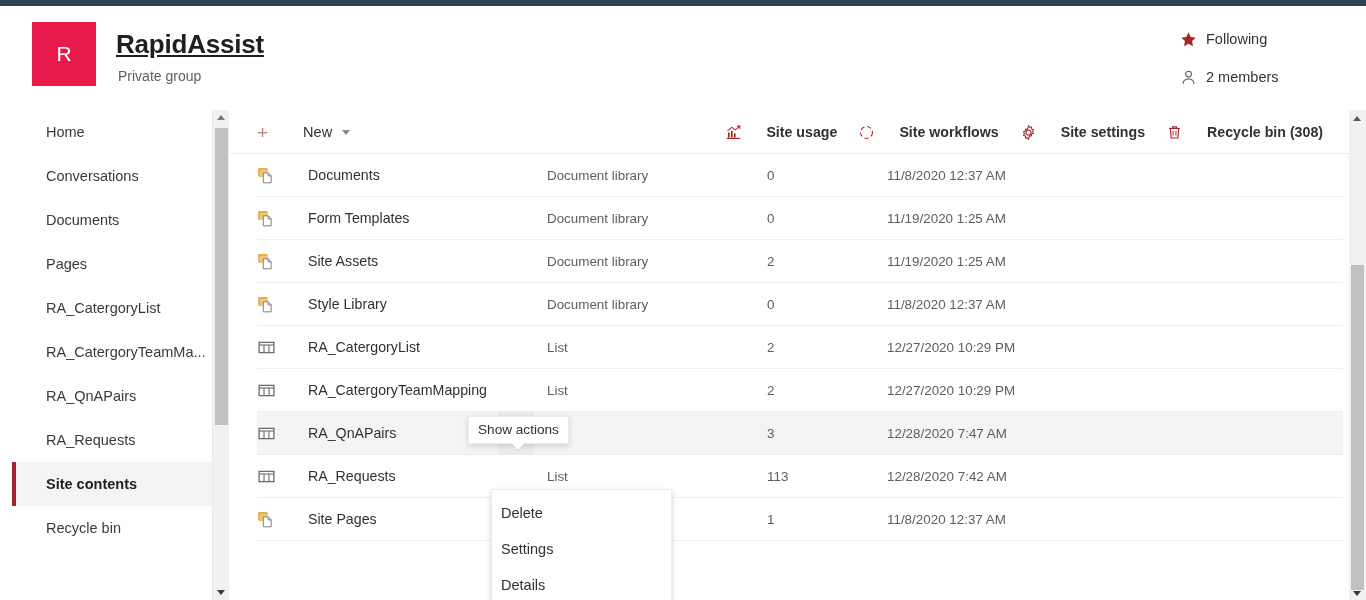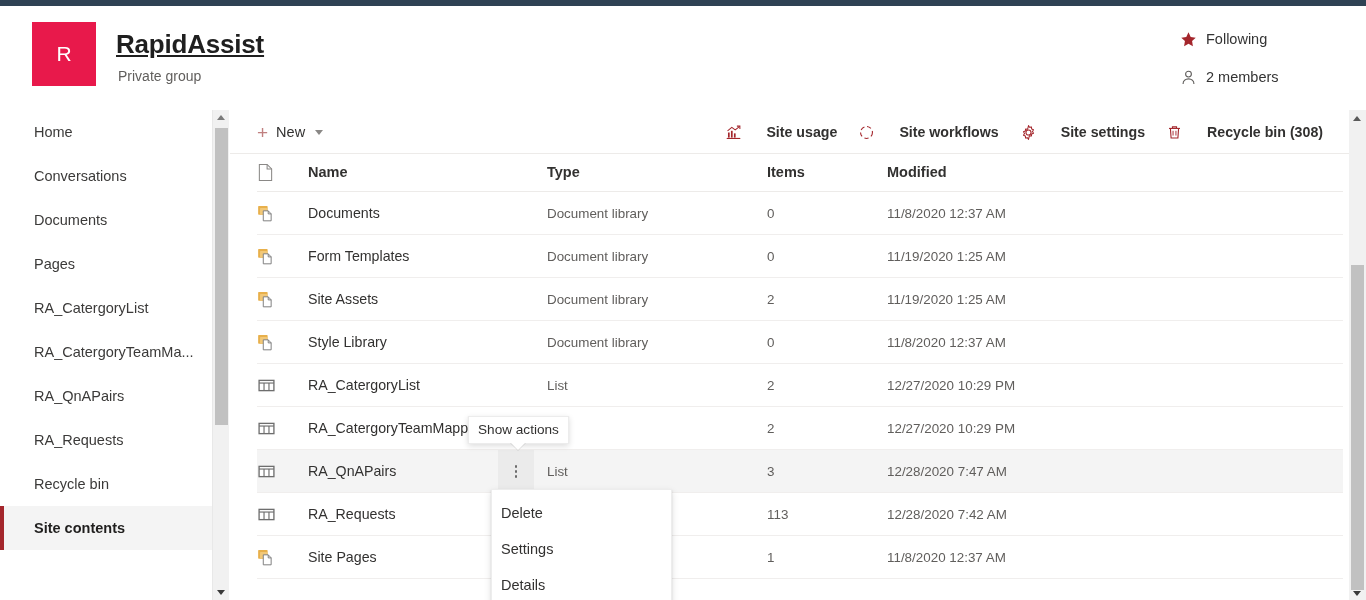--- a/index.html
+++ b/index.html
@@ -48,21 +48,21 @@
     display: flex; align-items: center; gap: 9px;
     height: 26px; margin-bottom: 12px;
     justify-content: flex-start; padding-left: 38px;
     cursor: pointer;
   }
   .hdr-action span.lbl { font-size: 14.5px; color: #333; }
   .ico { display: inline-flex; align-items: center; justify-content: center; }
 
   
   .leftnav {
-    position: absolute; left: 0; top: 110px;
+    position: absolute; left: 12px; top: 110px;
     width: 212px; height: 490px;
     background: #ffffff;
   }
   .nav-item {
     position: relative;
     height: 44px; line-height: 44px;
     padding-left: 34px;
     font-size: 14.5px; color: #3b3a39;
     white-space: nowrap; overflow: hidden;
     cursor: pointer;
@@ -108,21 +108,21 @@
   .cmdbar {
     position: absolute; left: 0; top: 0;
     width: 1113px; height: 44px;
   }
   .cmd-new {
     position: absolute; left: 27px; top: 8px;
     display: flex; align-items: center; gap: 8px;
     height: 28px; cursor: pointer;
   }
   .cmd-new .plus { font-size: 19px; color: #c08080; line-height: 1; }
-  .cmd-new .lbl { font-size: 14.5px; color: #323130; }
+  .cmd-new .lbl { font-size: 14.5px; color: #323130; margin-left: 27px; }
   .cmd-new .chev {
     width: 0; height: 0; margin-left: 2px;
     border-left: 4.5px solid transparent; border-right: 4.5px solid transparent;
     border-top: 5px solid #8a8886;
   }
 
   .cmd-right {
     position: absolute; right: 20px; top: 8px;
     display: flex; align-items: center; gap: 21px;
   }
@@ -277,22 +277,22 @@
 
   <div class="leftnav" id="leftnav">
       <div class="nav-item"><span>Home</span></div>
       <div class="nav-item"><span>Conversations</span></div>
       <div class="nav-item"><span>Documents</span></div>
       <div class="nav-item"><span>Pages</span></div>
       <div class="nav-item"><span>RA_CatergoryList</span></div>
       <div class="nav-item"><span>RA_CatergoryTeamMa...</span></div>
       <div class="nav-item"><span>RA_QnAPairs</span></div>
       <div class="nav-item"><span>RA_Requests</span></div>
+      <div class="nav-item selected"><span>Site contents</span></div>
       <div class="nav-item"><span>Recycle bin</span></div>
-      <div class="nav-item selected"><span>Site contents</span></div>
     </div>
 
   <div class="nav-scroll">
     <div class="arrow-up"></div>
     <div class="thumb"></div>
     <div class="arrow-dn"></div>
   </div>
 
   <div class="main">
 
@@ -347,32 +347,20 @@
               <path d="M8.3 8v5.6M11.7 8v5.6" stroke="#a4262c" stroke-width="1.1"></path>
             </svg>
           </span>
           <span class="lbl">Recycle bin (308)</span>
         </div>
 
       </div>
     </div>
 
     <div class="tbl">
-      <div class="thead">
-        <span class="th-doc-icon">
-          <svg width="17" height="19" viewBox="0 0 18 20">
-            <path d="M2.5 1.5h8.2l4.8 4.8v12.2H2.5z" fill="#ffffff" stroke="#8a8886" stroke-width="1.1"></path>
-            <path d="M10.7 1.5v4.9h4.8" fill="none" stroke="#8a8886" stroke-width="1.1"></path>
-          </svg>
-        </span>
-        <span class="th col-name">Name</span>
-        <span class="th col-type">Type</span>
-        <span class="th col-items">Items</span>
-        <span class="th col-mod">Modified</span>
-      </div>
       <div id="tbody">
           <div class="trow">
             <span class="row-icon"><svg width="19" height="19" viewBox="0 0 20 20">
                 <rect x="1.2" y="2.2" width="10" height="9" rx="0.8" fill="#e8b04b"></rect>
                 <rect x="3.2" y="4.2" width="7.5" height="6.5" rx="0.7" fill="#f2c878"></rect>
                 <path d="M6.6 7.2h5.2l3.1 3.1v7.4H6.6z" fill="#ffffff" stroke="#7a7a7a" stroke-width="1"></path>
                 <path d="M11.8 7.2v3.2h3.1" fill="none" stroke="#7a7a7a" stroke-width="1"></path>
               </svg></span>
             <span class="cell col-name">Documents</span>
             <span class="cell col-type sub">Document library</span>

